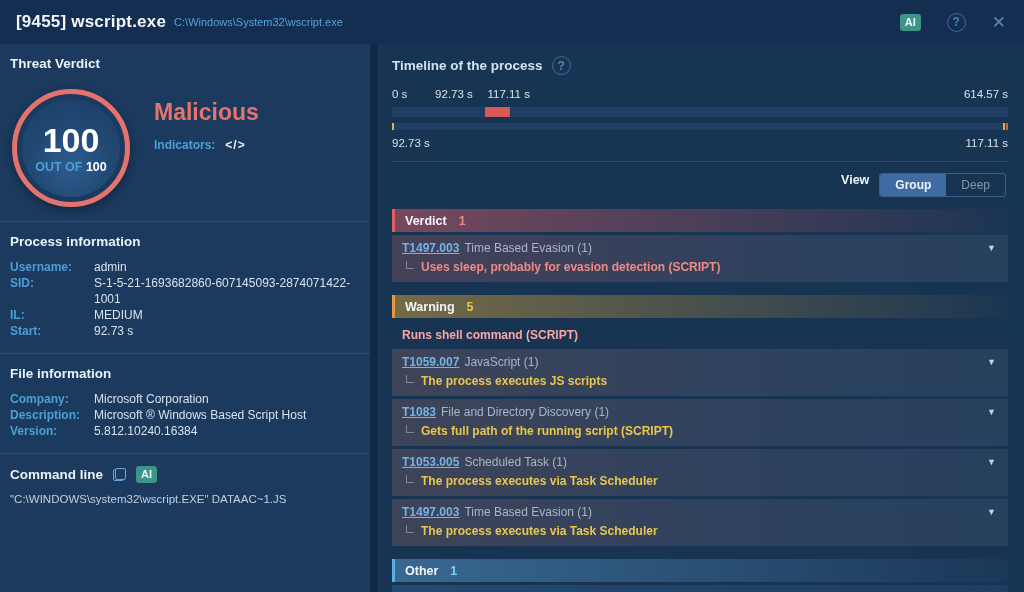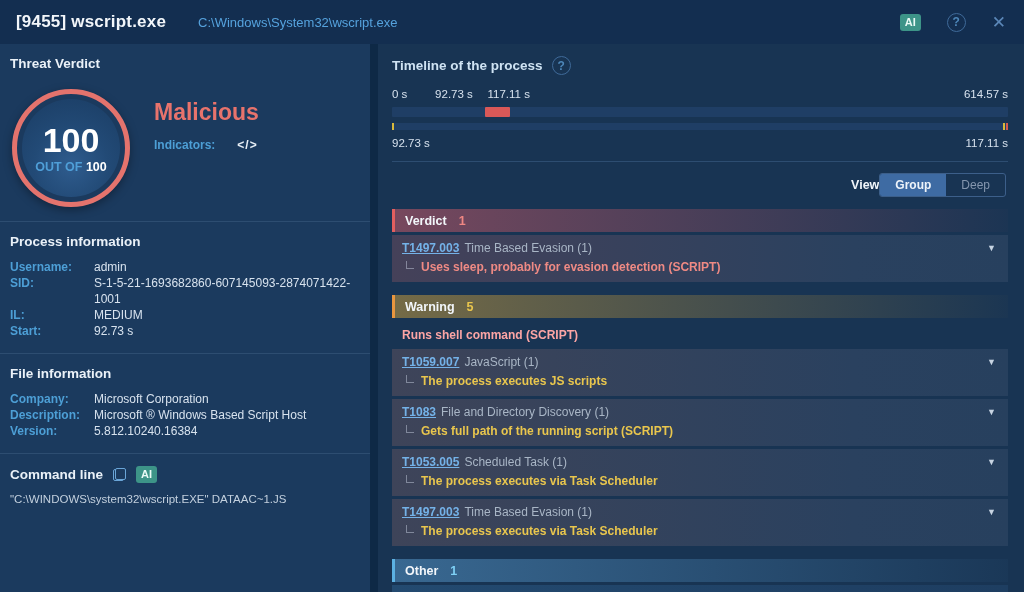--- a/index.html
+++ b/index.html
@@ -9,21 +9,21 @@
     background:#0e2946;
     color:#d5e1ed;
     font-size:12px;
   }
   
   .app-header {
     height:44px; background:#132e50;
     display:flex; align-items:center; padding:0 18px 0 16px;
   }
   .app-title { font-size:17px; font-weight:bold; color:#f2f6fa; letter-spacing:.2px; }
-  .app-path { font-size:13px; color:#55a2dd; margin-left:32px;text-align:center; }
+  .app-path { font-size:11px; color:#55a2dd; margin-left:8px;text-align:center; }
   .header-right { margin-left:auto; display:flex; align-items:center; gap:26px; }
   .ai-badge {
     background:#3d9488; color:#eafaf6; font-size:11px; font-weight:bold;
     border-radius:3px; padding:3px 5px; line-height:1; cursor:pointer;
   }
   .help-circle {
     width:19px; height:19px; border:1.6px solid #3f6a99; border-radius:50%;
     color:#4d86b8; font-size:12px; font-weight:bold; display:flex;
     align-items:center; justify-content:center; cursor:pointer;
   }
@@ -51,21 +51,21 @@
     width:98px; height:98px; border-radius:50%;
     background:radial-gradient(circle at 50% 68%, #2f5c8e 0%, #224a76 45%, #1a3c63 100%);
     display:flex; flex-direction:column; align-items:center; justify-content:center;
   }
   .score-num { font-size:34px; font-weight:600; color:#ffffff; line-height:1; }
   .score-sub { font-size:12.5px; font-weight:bold; margin-top:3px; color:#4f9fd8; }
   .score-sub .of-num { color:#ffffff; }
   .verdict-right { margin-left:24px; padding-top:10px; }
   .verdict-label { font-size:23px; font-weight:bold; color:#e8736c; }
   .verdict-desc { margin-top:10px; font-size:12px; line-height:1.45; color:#c3d0de; width:208px; }
-  .indicators-row { margin-top:12px; display:flex; align-items:center; gap:22px; }
+  .indicators-row { margin-top:12px; display:flex; align-items:center; gap:10px; }
   .indicators-label { color:#4d9fd6; font-weight:bold; font-size:12px; }
   .code-icon { color:#e8eff6; font-size:12px; font-weight:bold; cursor:pointer; letter-spacing:1px; }
 
   .kv-table { margin-top:10px; }
   .kv-row { display:flex; line-height:16px; }
   .kv-label { width:84px; flex:none; color:#4d9fd6; font-weight:bold; }
   .kv-value { color:#d7e2ee; }
 
   .cmd-head { display:flex; align-items:center; gap:10px; }
   .copy-icon { position:relative; width:13px; height:13px; cursor:pointer; }
@@ -88,21 +88,21 @@
   .tl-bar1 { position:relative; height:10px; background:#1f3e65; margin-top:5px; border-radius:1px; }
   .tl-sel { position:absolute; top:0; height:100%; left:15.1%; width:4%; background:#d95858; border-radius:1px; cursor:pointer; }
   .tl-bar2 { position:relative; height:7px; background:#1f3e65; margin-top:6px; border-radius:1px; }
   .tl-m-left { position:absolute; left:0; top:0; width:2px; height:100%; background:#d8b93c; cursor:pointer; }
   .tl-m-r1 { position:absolute; right:3px; top:0; width:2px; height:100%; background:#d8b93c; cursor:pointer; }
   .tl-m-r2 { position:absolute; right:0; top:0; width:2px; height:100%; background:#d45a4e; cursor:pointer; }
   .tl-labels-bottom { display:flex; justify-content:space-between; margin-top:7px; font-size:11.5px; color:#d7e2ee; }
   .tl-divider { border-top:1px solid #2d4d71; margin-top:12px; }
 
   
-  .view-row { display:flex; align-items:center; justify-content:flex-end; gap:0; margin:11px 2px 12px 0; }
+  .view-row { display:flex; align-items:flex-start; justify-content:flex-end; gap:10px; margin:11px 2px 12px 0; }
   .view-label { font-size:12.5px; font-weight:bold; color:#f0f5fa; }
   .seg { display:flex; border:1px solid #3c5f8a; border-radius:3px; overflow:hidden; }
   .seg-btn { padding:4px 15px; font-size:12px; color:#8496ae; cursor:pointer; }
   .seg-btn.active { background:#3e6ba3; color:#eef4fa; font-weight:bold; }
 
   
   .group { margin-bottom:13px; }
   .group-header {
     height:23px; display:flex; align-items:center; padding-left:10px;
     border-left:3px solid transparent; margin-bottom:3px;

